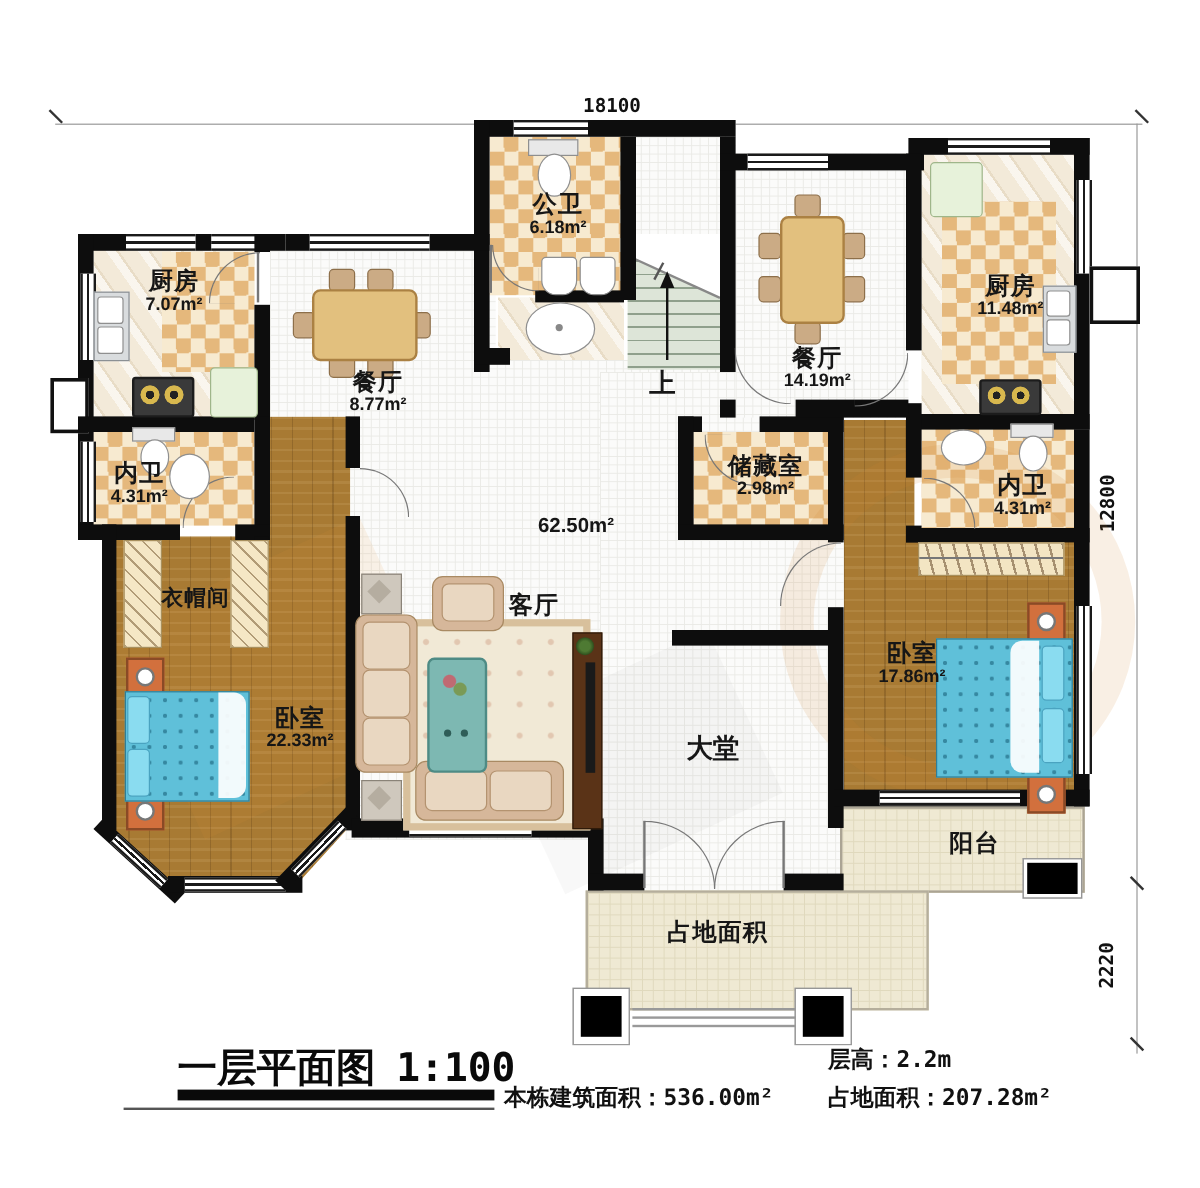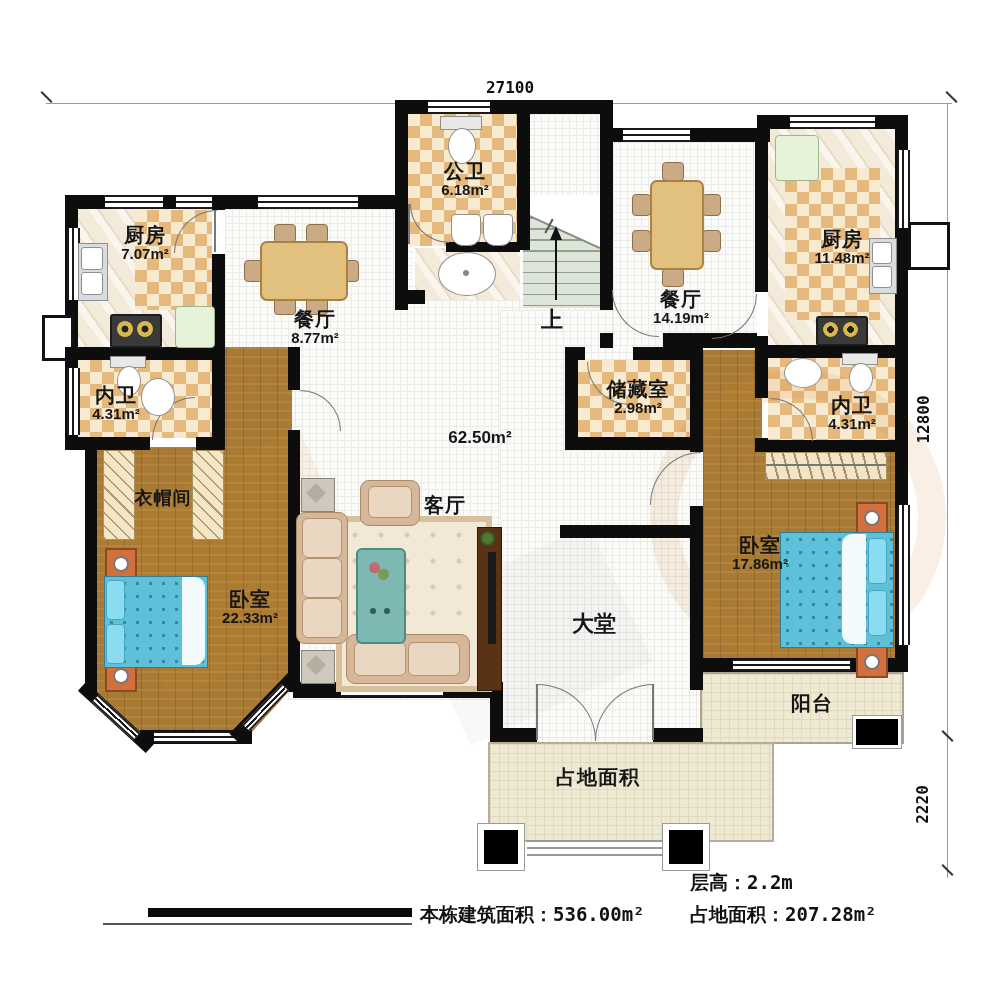--- a/index.html
+++ b/index.html
@@ -36,21 +36,21 @@
   .stat-value{font-family:"DejaVu Sans Mono",monospace;font-weight:bold;font-size:19px;color:#111}
 </style>
 </head>
 <body>
 
 <div id="c">
 
   <div class="dline" style="left:46px;top:103px;width:906px;height:1px"></div>
   <div class="tick" style="left:39px;top:96px"></div>
   <div class="tick" style="left:944px;top:96px"></div>
-  <div class="dimtxt" style="left:470px;top:78px;width:80px">27100</div>
+  <div class="dimtxt" style="left:470px;top:78px;width:80px">18100</div>
 
   <div class="dline" style="left:947px;top:103px;width:1px;height:775px"></div>
   <div class="tick" style="left:940px;top:735px"></div>
   <div class="tick" style="left:940px;top:869px"></div>
   <div class="dimtxt" style="left:885px;top:410px;width:76px;transform:rotate(-90deg)">12800</div>
   <div class="dimtxt" style="left:890px;top:795px;width:64px;transform:rotate(-90deg)">2220</div>
 
   <div class="gridf" style="left:225px;top:195px;width:188px;height:165px"></div>
   <div class="gridf" style="left:288px;top:300px;width:325px;height:400px"></div>
   <div class="gridf" style="left:500px;top:310px;width:203px;height:432px"></div>
@@ -328,20 +328,24 @@
     <div class="rname">卧室</div>
     <div class="rarea">17.86m²</div>
   </div>
   <div class="lbl" style="left:428px;top:428px;width:104px;font-size:17px">62.50m²</div>
   <div class="lbl rname" style="left:410px;top:494px;width:70px">客厅</div>
   <div class="lbl" style="left:556px;top:612px;width:76px;font-size:22px">大堂</div>
   <div class="lbl rname" style="left:776px;top:692px;width:72px">阳台</div>
   <div class="lbl rname" style="left:540px;top:766px;width:116px">占地面积</div>
   <div class="lbl" style="left:532px;top:308px;width:40px;font-size:22px">上</div>
 
+  <div class="a" style="left:148px;top:868px;width:300px;font-size:33px;font-weight:bold;color:#0a0a0a;white-space:nowrap">
+    <span>一层平面图</span>
+    <span style="font-family:'DejaVu Sans Mono',monospace;margin-left:8px">1:100</span>
+  </div>
   <div class="a" style="left:148px;top:908px;width:264px;height:9px;background:#0a0a0a"></div>
   <div class="a" style="left:103px;top:923px;width:309px;height:2px;background:#555"></div>
 
   <div class="a" style="left:420px;top:902px;white-space:nowrap">
     <span class="stat-label">本栋建筑面积：</span><span class="stat-value">536.00m²</span>
   </div>
   <div class="a" style="left:690px;top:870px;white-space:nowrap">
     <span class="stat-label">层高：</span><span class="stat-value">2.2m</span>
   </div>
   <div class="a" style="left:690px;top: 902px;white-space:nowrap">

